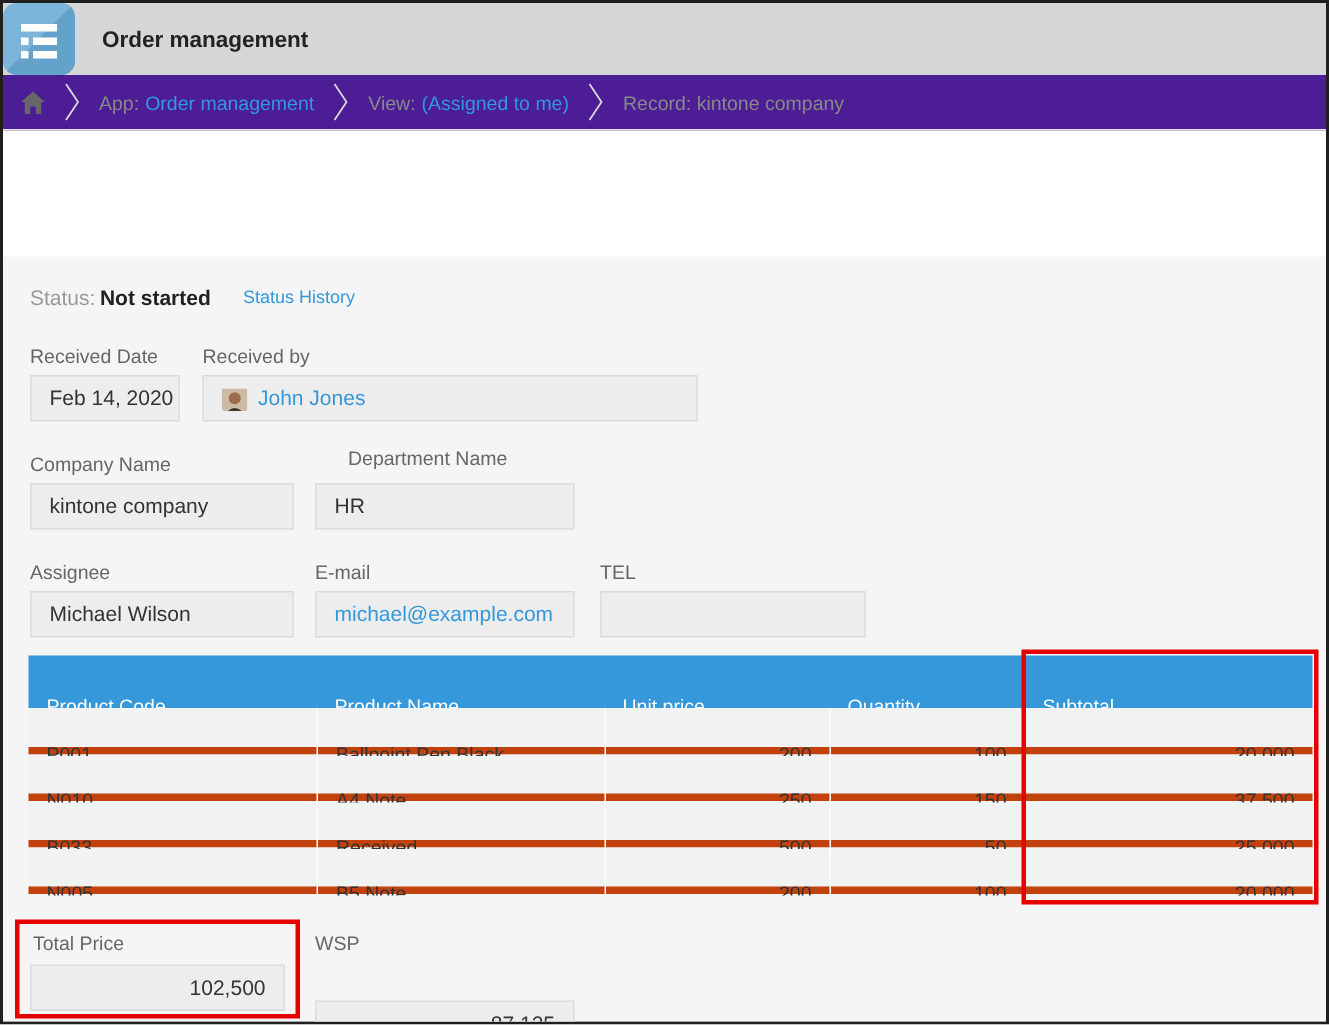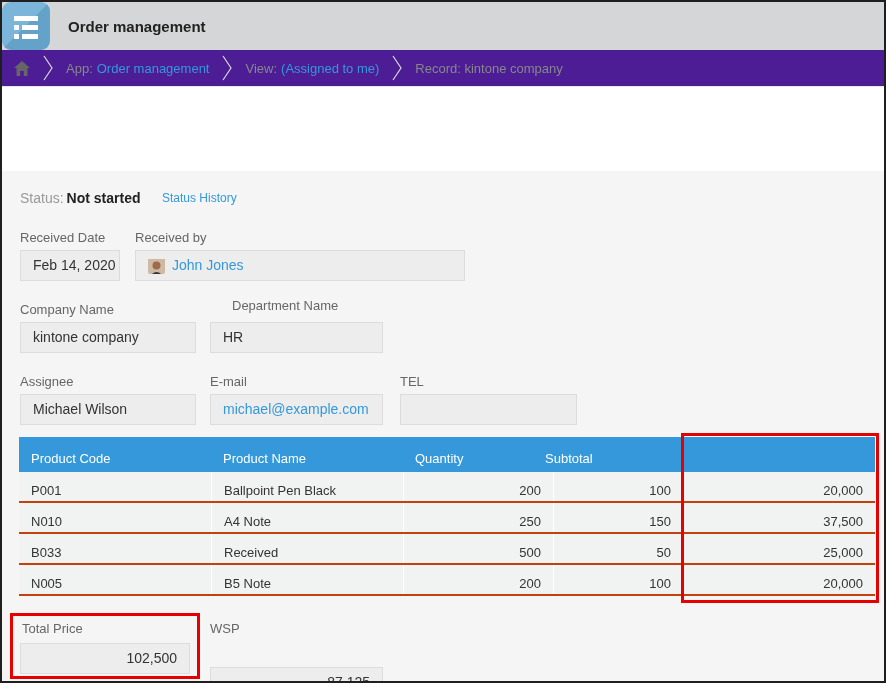--- a/index.html
+++ b/index.html
@@ -70,24 +70,24 @@
   }
   .f-box.num { text-align: right; }
   .avatar {
     display: inline-block; vertical-align: -4px; margin-right: 7px;
     width: 17px; height: 17px; border-radius: 2px; overflow: hidden;
   }
   
   .subtable { position: absolute; left: 17px; top: 435px; width: 856px; font-size: 13px; }
   .t-head { display: flex; height: 35px; background: #3498db; color: #fff; }
   .t-head .t-cell { line-height: 35px; }
-  .t-row { display: flex; height: 31px; background: #f1f2f2; border-bottom: 2px solid #c2410c; }
+  .t-row { display: flex; height: 31px; background: #f1f2f2; border-bottom: 5px solid #c2410c; }
   .t-row .t-cell { line-height: 30px; border-left: 1px solid #fdfdfd; color: #333; }
   .t-row .t-cell:first-child { border-left: none; }
-  .t-cell { padding: 4px 12px; overflow: hidden; white-space: nowrap; }
+  .t-cell { padding: 16px 12px; overflow: hidden; white-space: nowrap; }
   .c0 { width: 192px; } .c1 { width: 192px; } .c2 { width: 150px; }
   .c3 { width: 130px; } .c4 { width: 192px; }
   .t-cell.num { text-align: right; }
   
   .hl { position: absolute; border: 3px solid #e60000; pointer-events: none; }
   .hl-subtotal { left: 679px; top: 431px; width: 198px; height: 170px; }
   .hl-total    { left: 8px;   top: 611px; width: 190px; height: 66px; }
 </style>
 </head>
 <body>
@@ -168,20 +168,21 @@
   <div class="f-box" style="left:18px; top:392px; width:176px;">Michael Wilson</div>
   <div class="f-box" style="left:208px; top:392px; width:173px;">
     <a class="link">michael@example.com</a>
   </div>
   <div class="f-box" style="left:398px; top:392px; width:177px;"></div>
 
   <div class="subtable">
     <div class="t-head">
       <div class="t-cell c0">Product Code</div>
       <div class="t-cell c1">Product Name</div>
+      <div class="t-cell c2">Unit price</div>
       <div class="t-cell c3">Quantity</div>
       <div class="t-cell c4">Subtotal</div>
     </div>
     <div class="t-row">
       <div class="t-cell c0">P001</div>
       <div class="t-cell c1">Ballpoint Pen Black</div>
       <div class="t-cell c2 num">200</div>
       <div class="t-cell c3 num">100</div>
       <div class="t-cell c4 num">20,000</div>
     </div>

